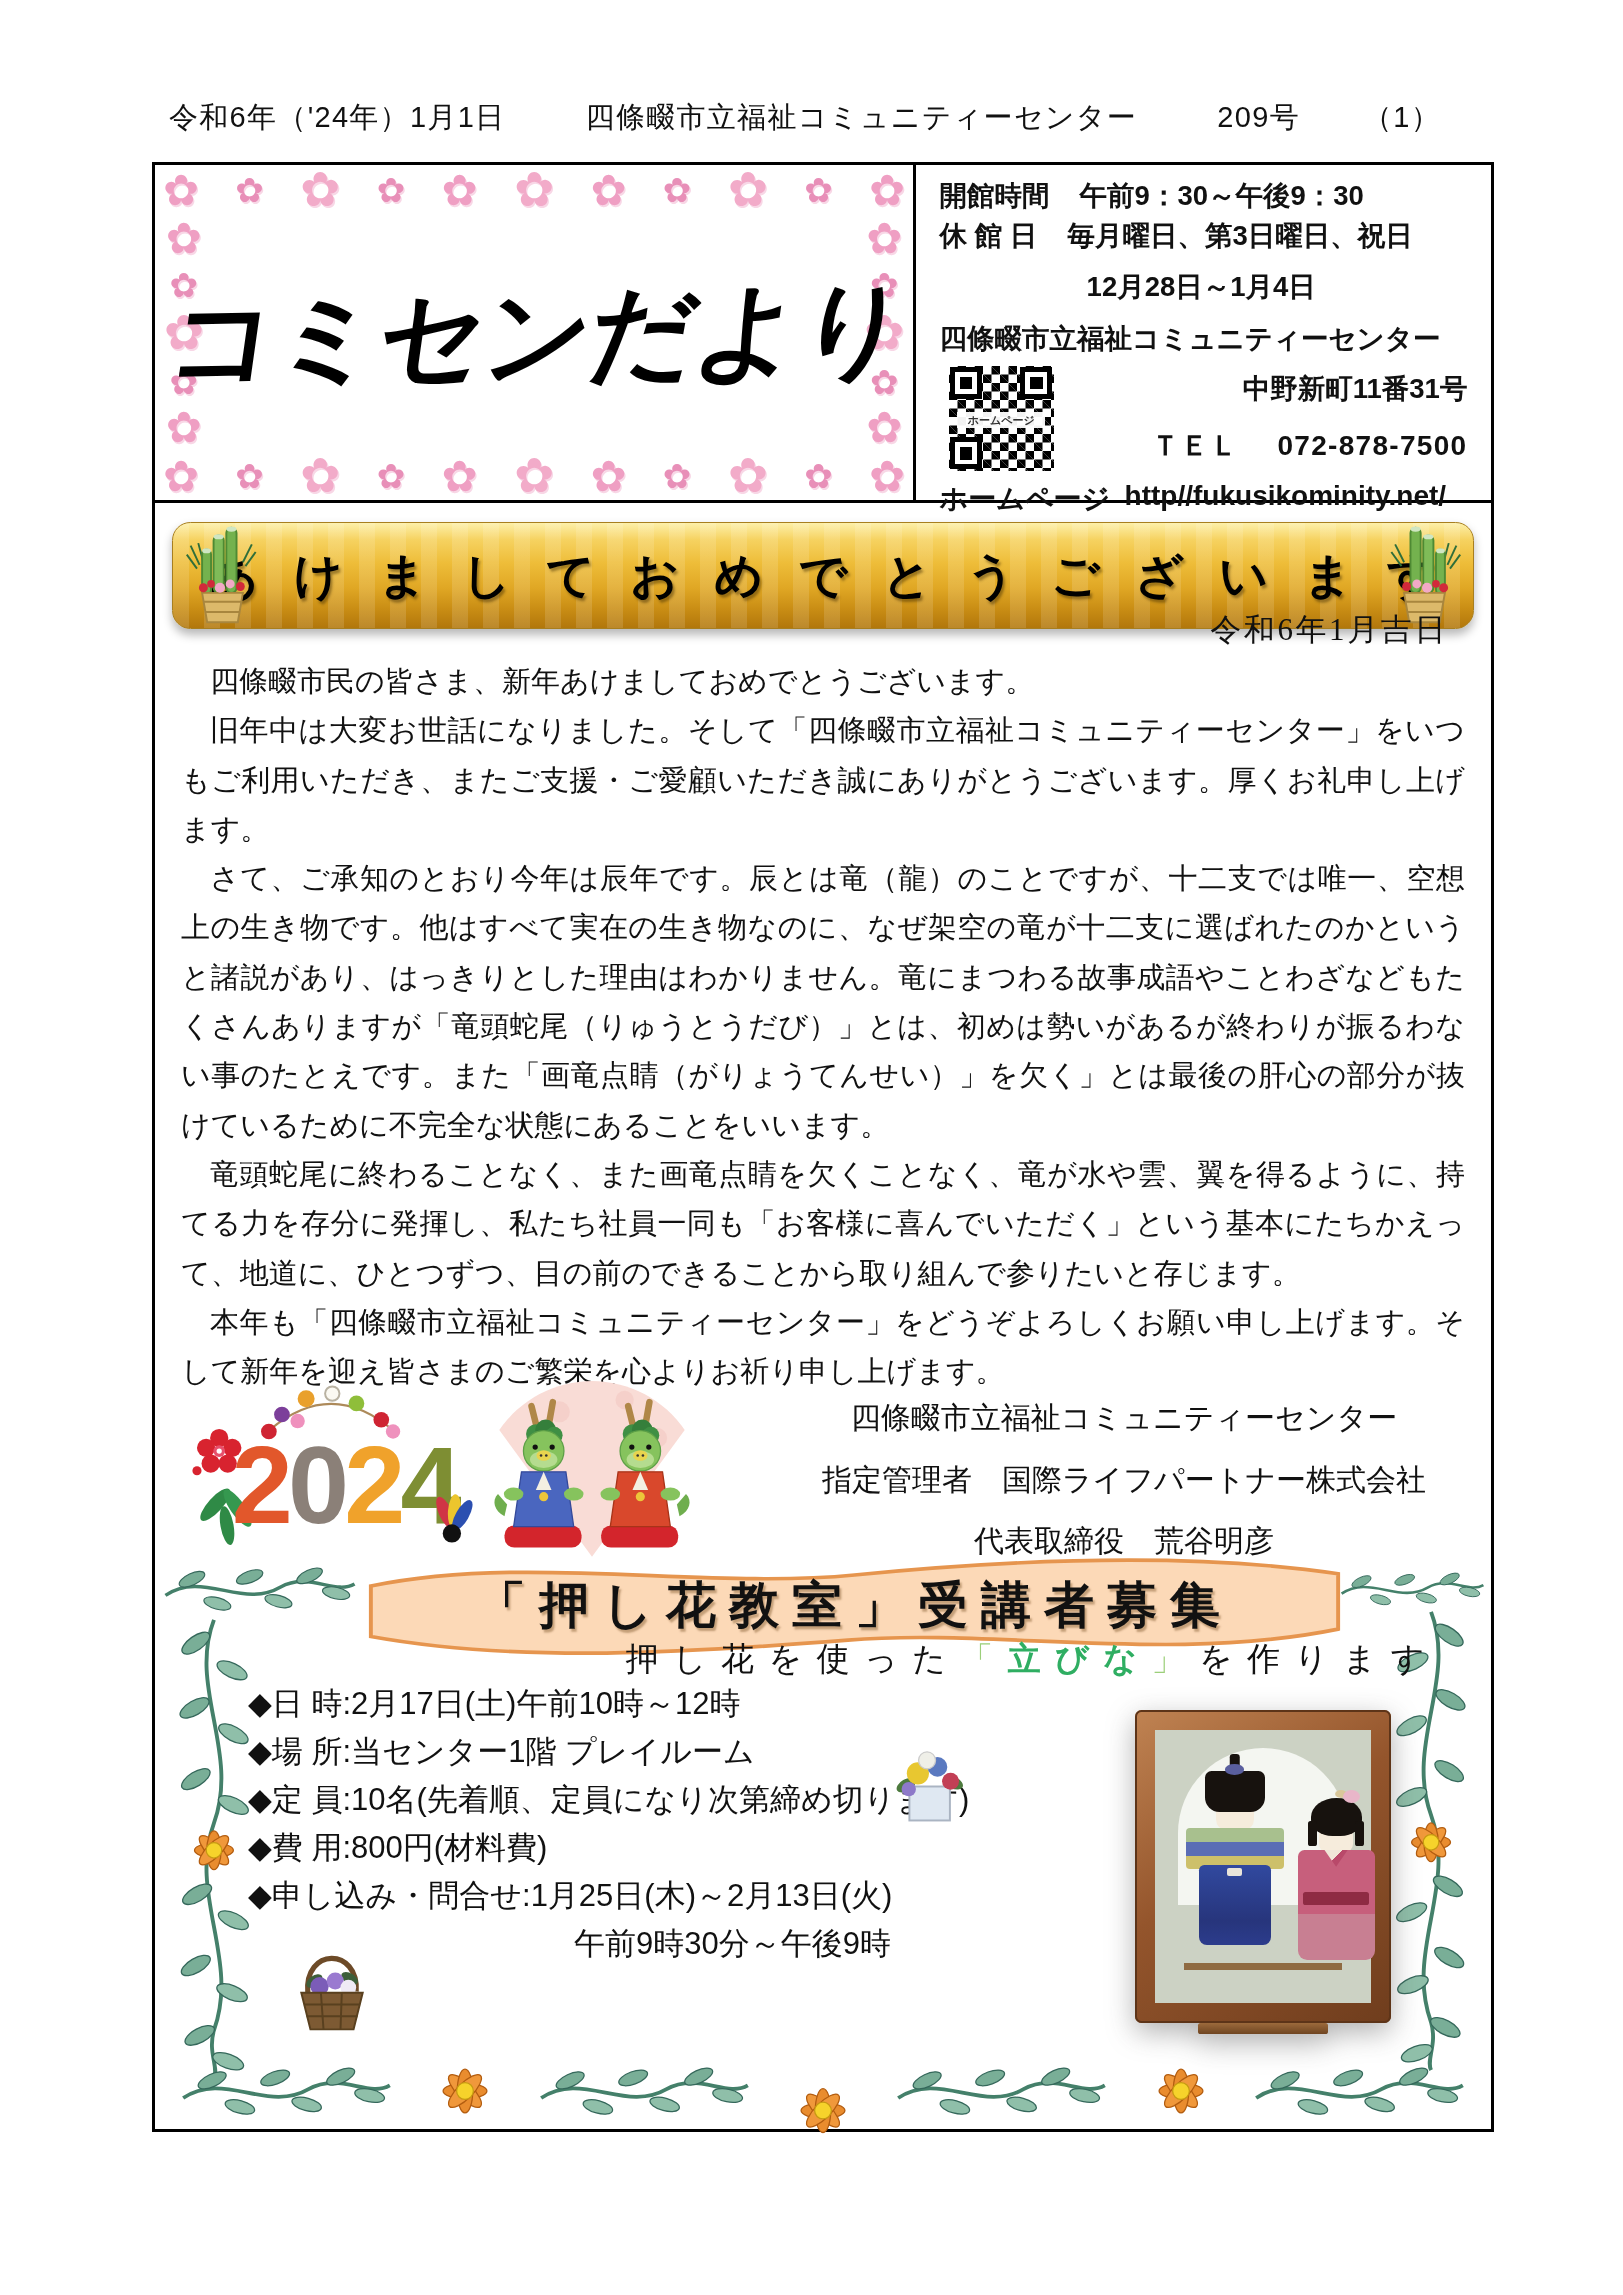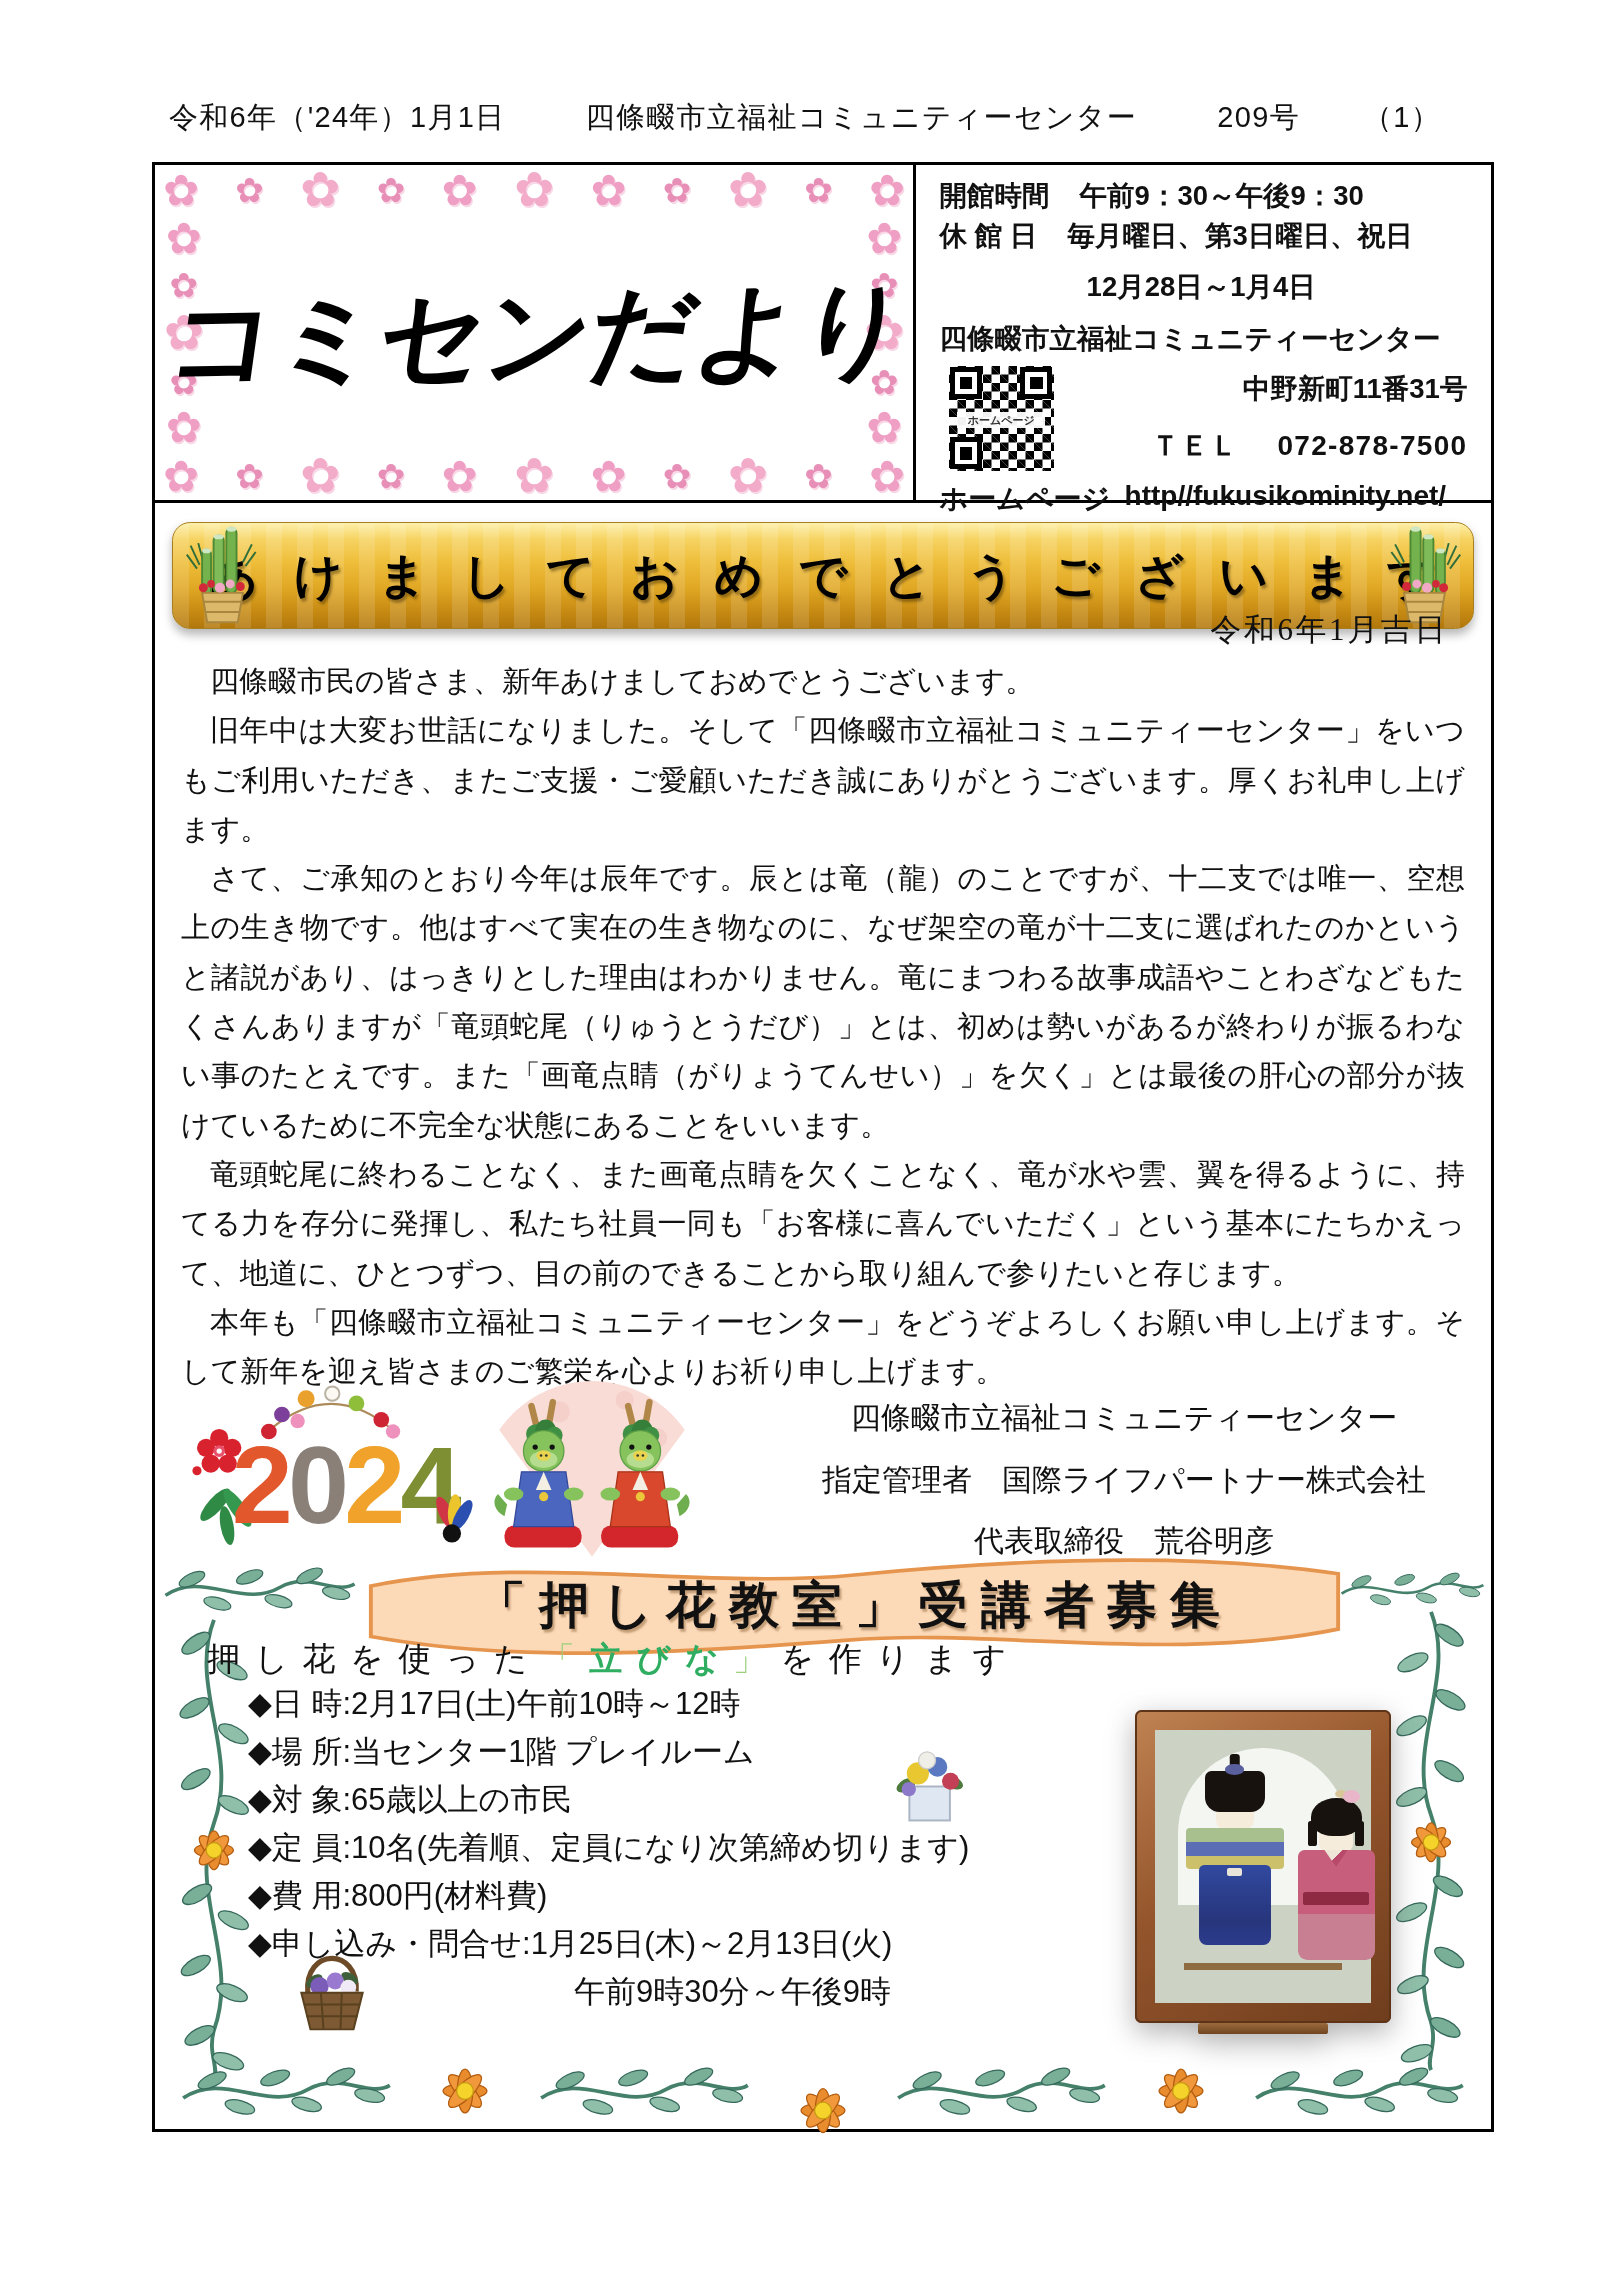--- a/index.html
+++ b/index.html
@@ -82,21 +82,21 @@
   .sig-block{position:absolute;top:1222px;left:641px;right:39px;text-align:center;
              font-family:"Liberation Serif","DejaVu Serif",serif;font-size:30px;line-height:2.05;white-space:nowrap;}
 
   
   .class-sec{position:absolute;top:1374px;left:0;right:0;height:587px;}
   .ribbon-wrap{position:absolute;left:208px;top:3.9px;width:983px;height:123px;}
   .ribbon-wrap svg{position:absolute;inset:0;width:100%;height:100%;}
   .ribbon-text{position:absolute;inset:0;display:flex;align-items:center;justify-content:center;
                font-size:50px;font-weight:bold;letter-spacing:13px;padding-top:2.6px;white-space:nowrap;
                text-shadow:2px 2.6px 2px rgba(90,50,0,.35);}
-  .class-sub{position:absolute;top:98px;left:52px;right:52px;text-align:left;font-size:33px;
+  .class-sub{position:absolute;top:98px;left:52px;right:52px;text-align:right;font-size:33px;
              letter-spacing:14.4px;white-space:nowrap;font-weight:500;}
   .class-sub .hl{color:#2fae62;font-weight:bold;}
   .class-sub .br{color:#9ccf7a;}
   .class-details{position:absolute;top:149px;left:93px;font-size:31px;line-height:1;}
   .d-line{margin-bottom:17px;white-space:nowrap;letter-spacing:0px;}
   .d-extra{padding-left:326px;}
   .d-note{padding-left:148px;}
 
   .vine-h-tl{position:absolute;left:6.5px;top:18.3px;width:196px;height:63px;}
   .vine-h-tr{position:absolute;right:5.2px;top:18.3px;width:147px;height:63px;}
@@ -462,21 +462,20 @@
         <div class="ribbon-text">「押し花教室」受講者募集</div>
       </div>
 
       <div class="class-sub">
         <span>押し花を使った</span><span class="br">「</span><span class="hl">立びな</span><span class="br">」</span><span>を作ります</span>
       </div>
 
       <div class="class-details">
         <div class="d-line">◆日 時:2月17日(土)午前10時～12時</div>
         <div class="d-line">◆場 所:当センター1階 プレイルーム</div>
-        <div class="d-line">◆対 象:65歳以上の市民</div>
         <div class="d-line">◆定 員:10名(先着順、定員になり次第締め切ります)</div>
         <div class="d-line">◆費 用:800円(材料費)</div>
         <div class="d-line">◆申し込み・問合せ:1月25日(木)～2月13日(火)</div>
         <div class="d-line d-extra">午前9時30分～午後9時</div>
       </div>
 
       <svg class="bouquet" viewBox="0 0 150 150">
         <rect x="45" y="88" width="62" height="52" fill="#dfe8f2" stroke="#aab4c2" stroke-width="3"></rect>
         <ellipse cx="40" cy="86" rx="16" ry="9" fill="#4d7a3e" transform="rotate(-30 40 86)"></ellipse>
         <ellipse cx="112" cy="82" rx="16" ry="9" fill="#4d7a3e" transform="rotate(25 112 82)"></ellipse>

